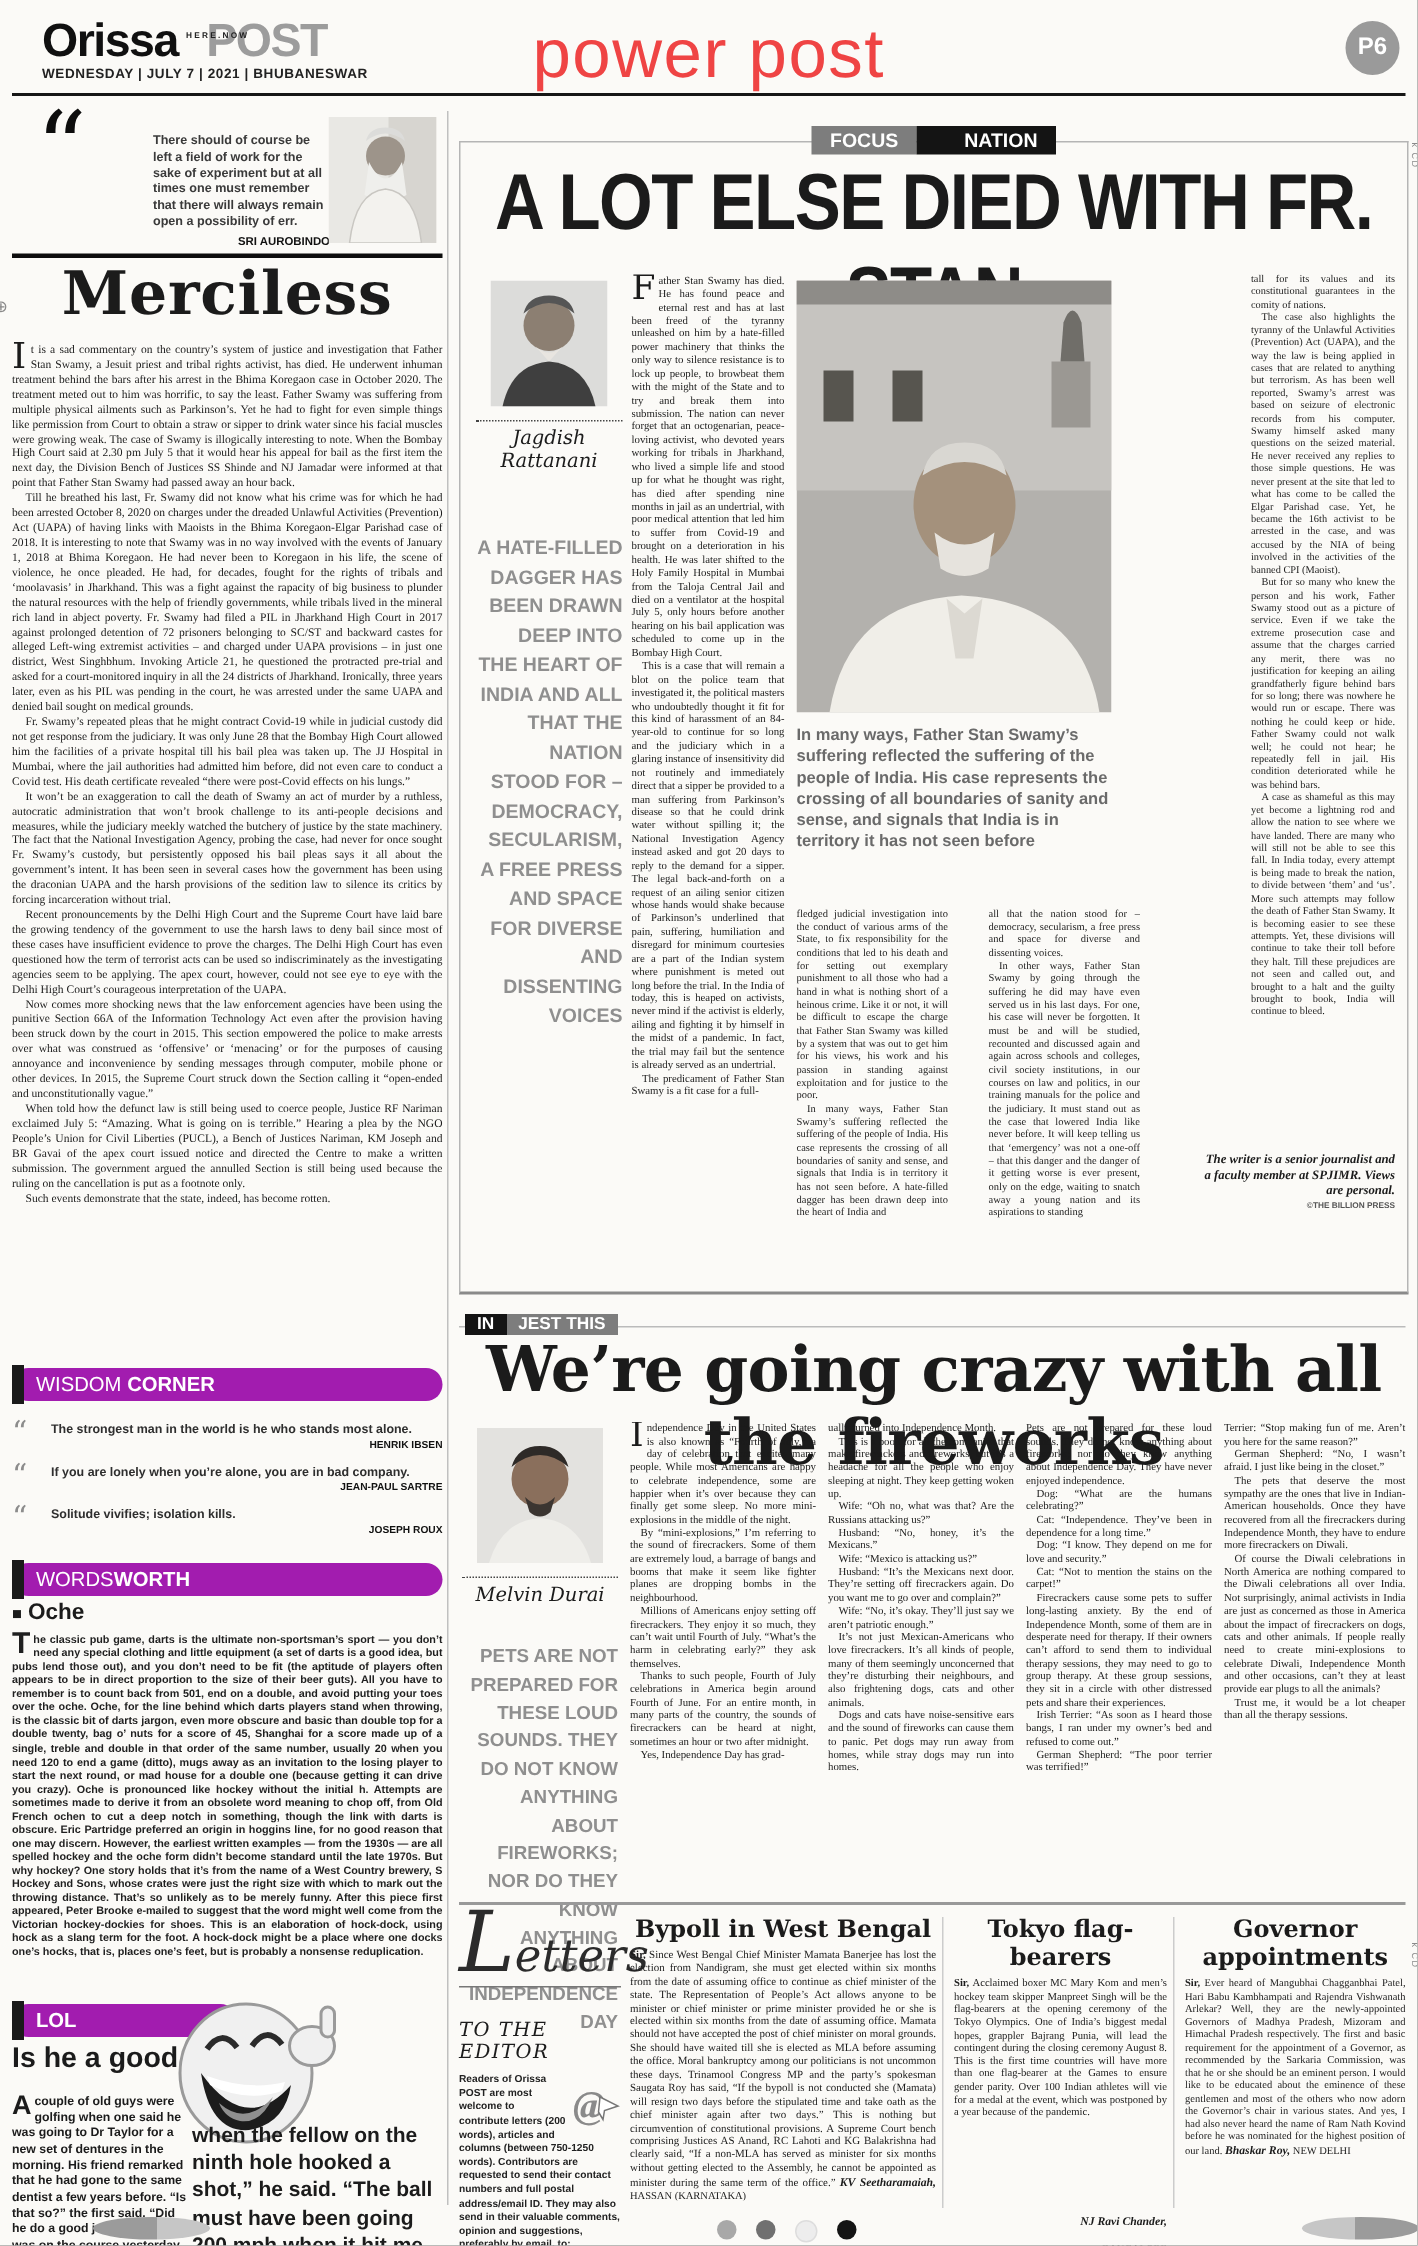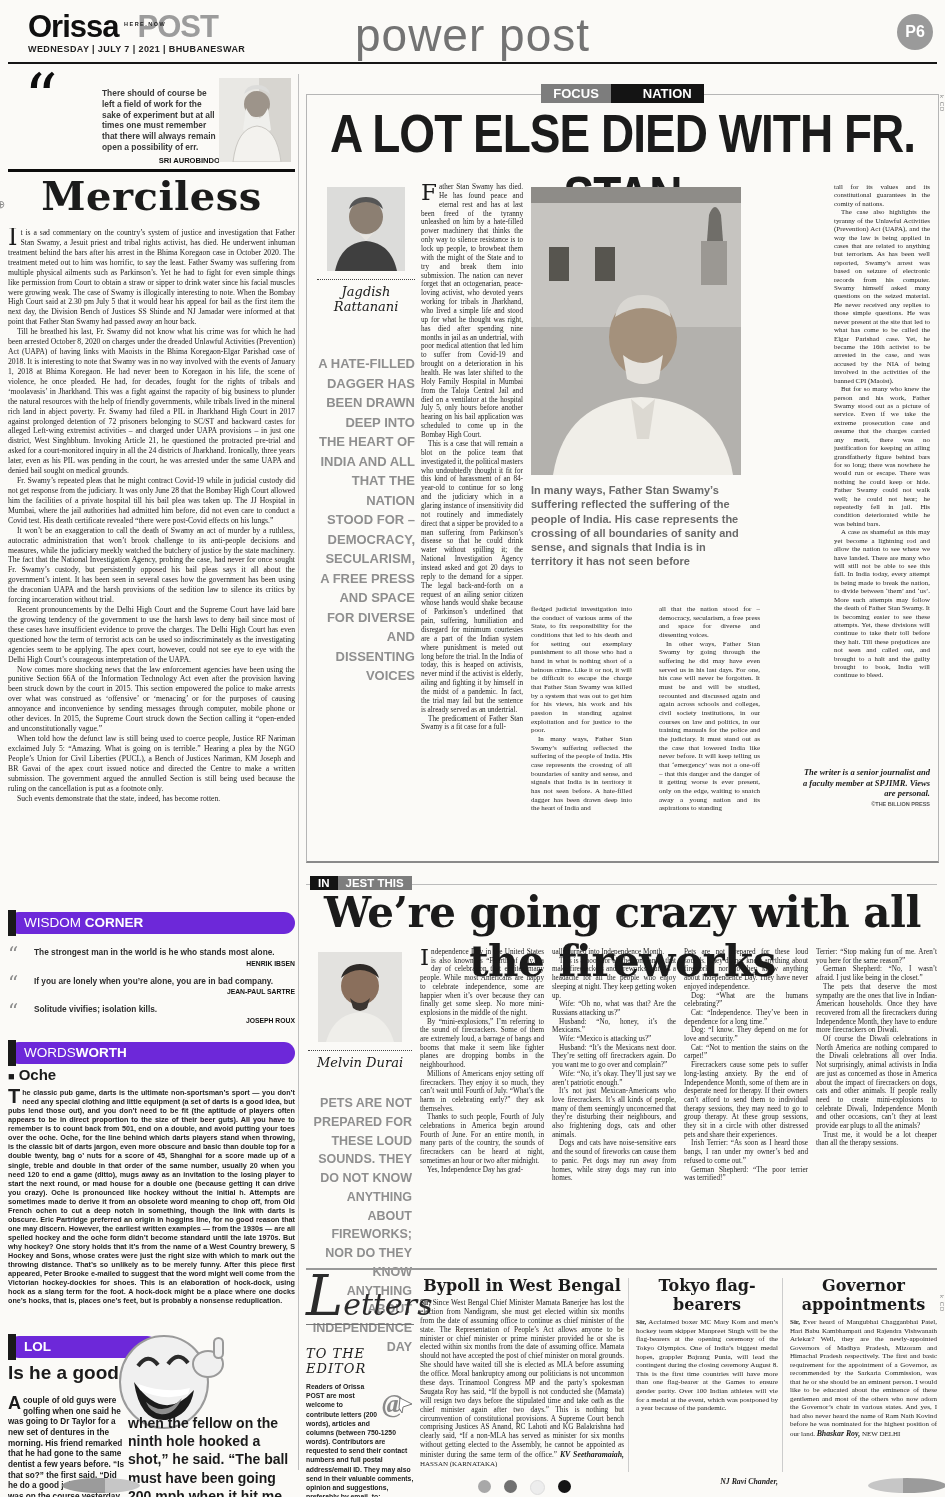--- a/index.html
+++ b/index.html
@@ -7,41 +7,41 @@
         font-family:"Liberation Serif",serif;color:#1b1b1b;}
   .abs{position:absolute;}
   
   .logo-block{left:28px;top:12px;font-family:"Liberation Sans",sans-serif;}
   .logo{font-weight:bold;font-size:31px;letter-spacing:-1px;line-height:30px;}
   .logo .orissa{color:#101010;}
   .logo .post{color:#9c9c9c;margin-left:19px;}
   .tagline{position:absolute;left:96px;top:-3px;font-size:5.5px;letter-spacing:1.5px;color:#222;font-weight:bold;}
   .dateline{font-size:9px;font-weight:bold;color:#222;letter-spacing:.4px;margin-top:2px;}
   .power-post{left:0;right:0;top:8px;text-align:center;font-family:"Liberation Sans",sans-serif;
-              font-size:46px;font-weight:400;color:#737373;letter-spacing:1px;}
+              font-size:46px;font-weight:400;color:#ef4444;letter-spacing:1px;}
   .page-num{right:12px;top:14px;width:36px;height:36px;border-radius:50%;background:#9a9a9a;color:#fff;
             font-family:"Liberation Sans",sans-serif;font-weight:bold;font-size:16px;line-height:36px;text-align:center;}
   .header-rule{left:8px;width:929px;top:62px;height:2px;background:#161616;}
   .reg-left{left:-4px;top:198px;color:#8a8a8a;font-size:11px;}
   .edge-mark{right:0;writing-mode:vertical-rl;font:6px "Liberation Sans",sans-serif;color:#8a8a8a;letter-spacing:1px;}
   
   .quote-box{left:8px;top:74px;width:287px;height:95px;border-bottom:3px solid #0d0d0d;}
   .big-quote{position:absolute;left:16px;top:-14px;font-family:"DejaVu Serif",serif;font-size:66px;color:#0d0d0d;}
   .quote-text{position:absolute;left:94px;top:14px;width:118px;font-family:"Liberation Sans",sans-serif;
               font-weight:bold;font-size:8.4px;line-height:1.28;color:#3a3a3a;}
   .quote-author{text-align:right;margin-top:3px;font-size:7.6px;color:#111;}
   .aurobindo{position:absolute;right:4px;top:4px;}
   .m-title{left:8px;top:172px;width:287px;text-align:center;font-family:"DejaVu Serif",serif;
            font-weight:bold;font-size:40px;letter-spacing:.5px;}
   .m-body{left:8px;top:228px;width:287px;height:680px;overflow:hidden;font-size:7.7px;line-height:1.29;text-align:justify;}
   .m-body p{margin:0;text-indent:9px;}
   .m-body p:first-child{text-indent:0;}
   .m-body p:first-child::first-letter{float:left;font-size:24px;line-height:19px;padding-right:3px;font-family:"DejaVu Serif",serif;}
   
-  .bar{height:22px;background:#6d28d9;color:#fff;font-family:"Liberation Sans",sans-serif;
+  .bar{height:22px;background:#a21caf;color:#fff;font-family:"Liberation Sans",sans-serif;
        font-size:13.5px;line-height:22px;white-space:nowrap;border-radius:11px;}
   .bar .accent{position:absolute;left:0;top:-2px;width:8px;height:26px;background:#1a1a1a;}
   .bar .t{margin-left:16px;}
   .bar .light{font-weight:400;}
   .bar .bold{font-weight:bold;}
   .wisdom-bar{left:8px;top:912px;width:287px;}
   .wisdom-quotes{left:8px;top:940px;width:287px;}
   .wq{display:flex;margin-top:7px;}
   .wq .qicon{width:26px;font-family:"DejaVu Serif",serif;font-size:20px;color:#8c8c8c;line-height:14px;}
   .wq .qtext{flex:1;font-family:"Liberation Sans",sans-serif;font-weight:bold;font-size:8.3px;color:#2e2e2e;line-height:1.3;}

